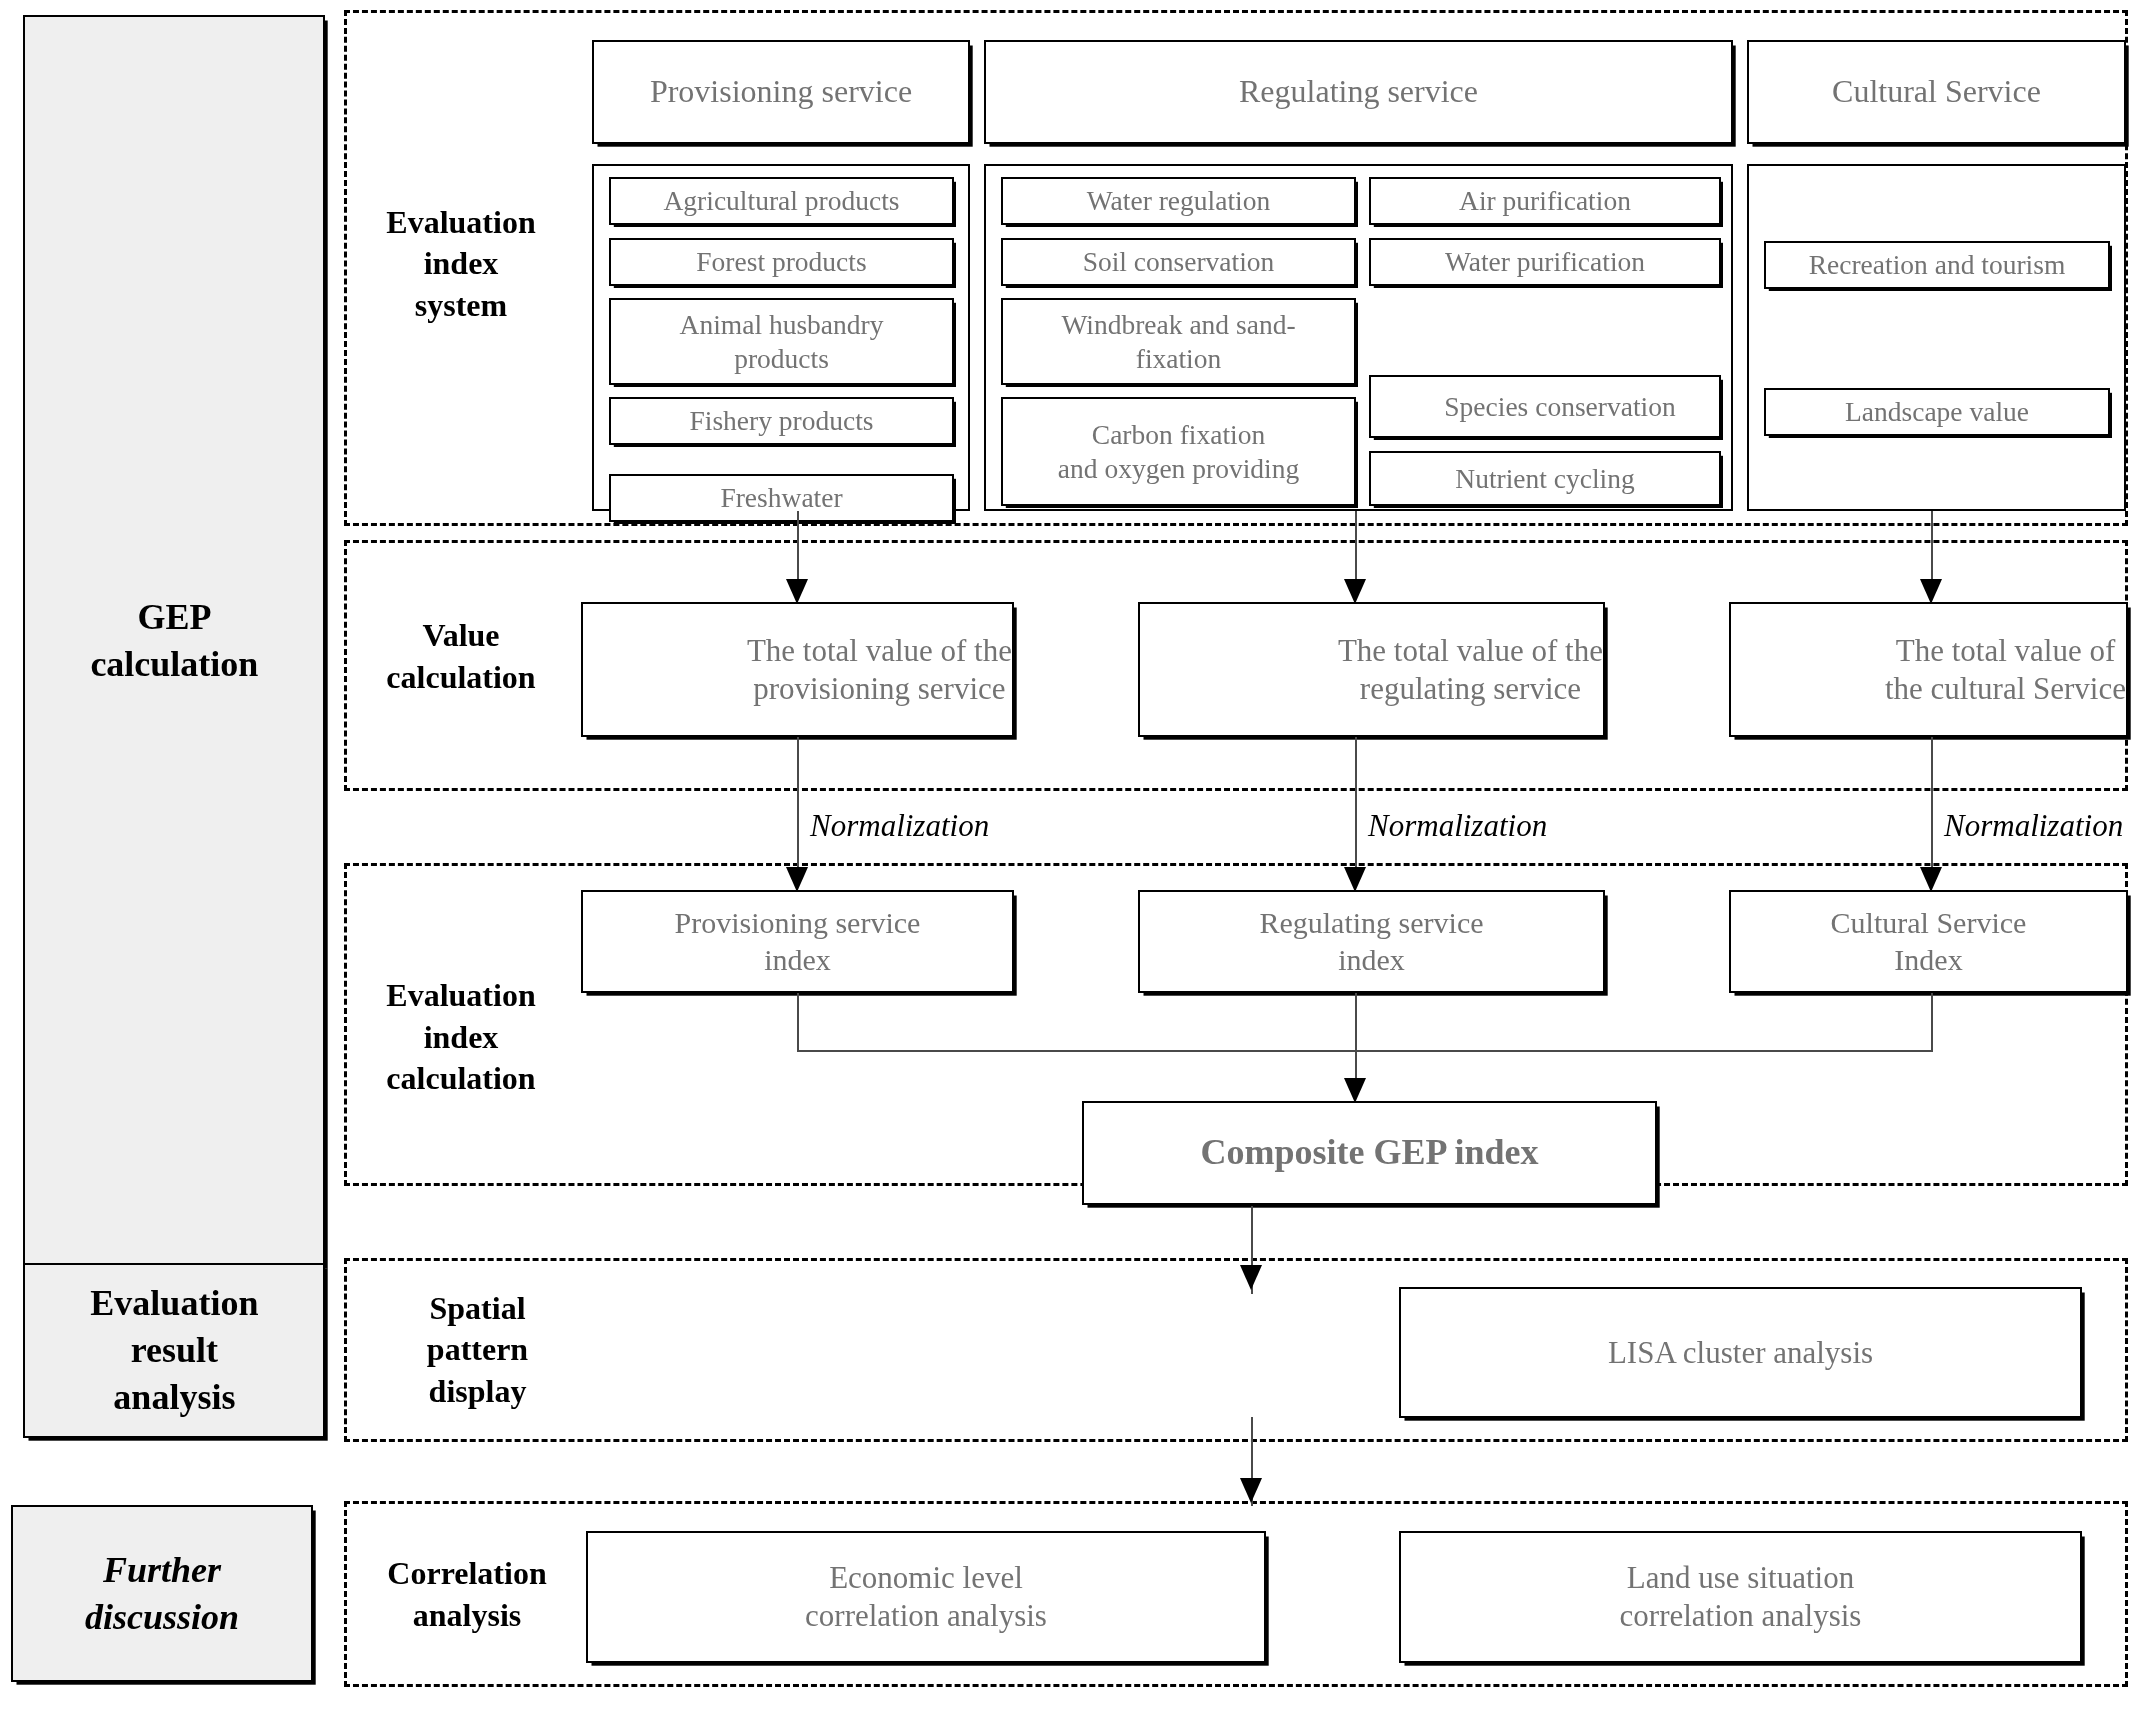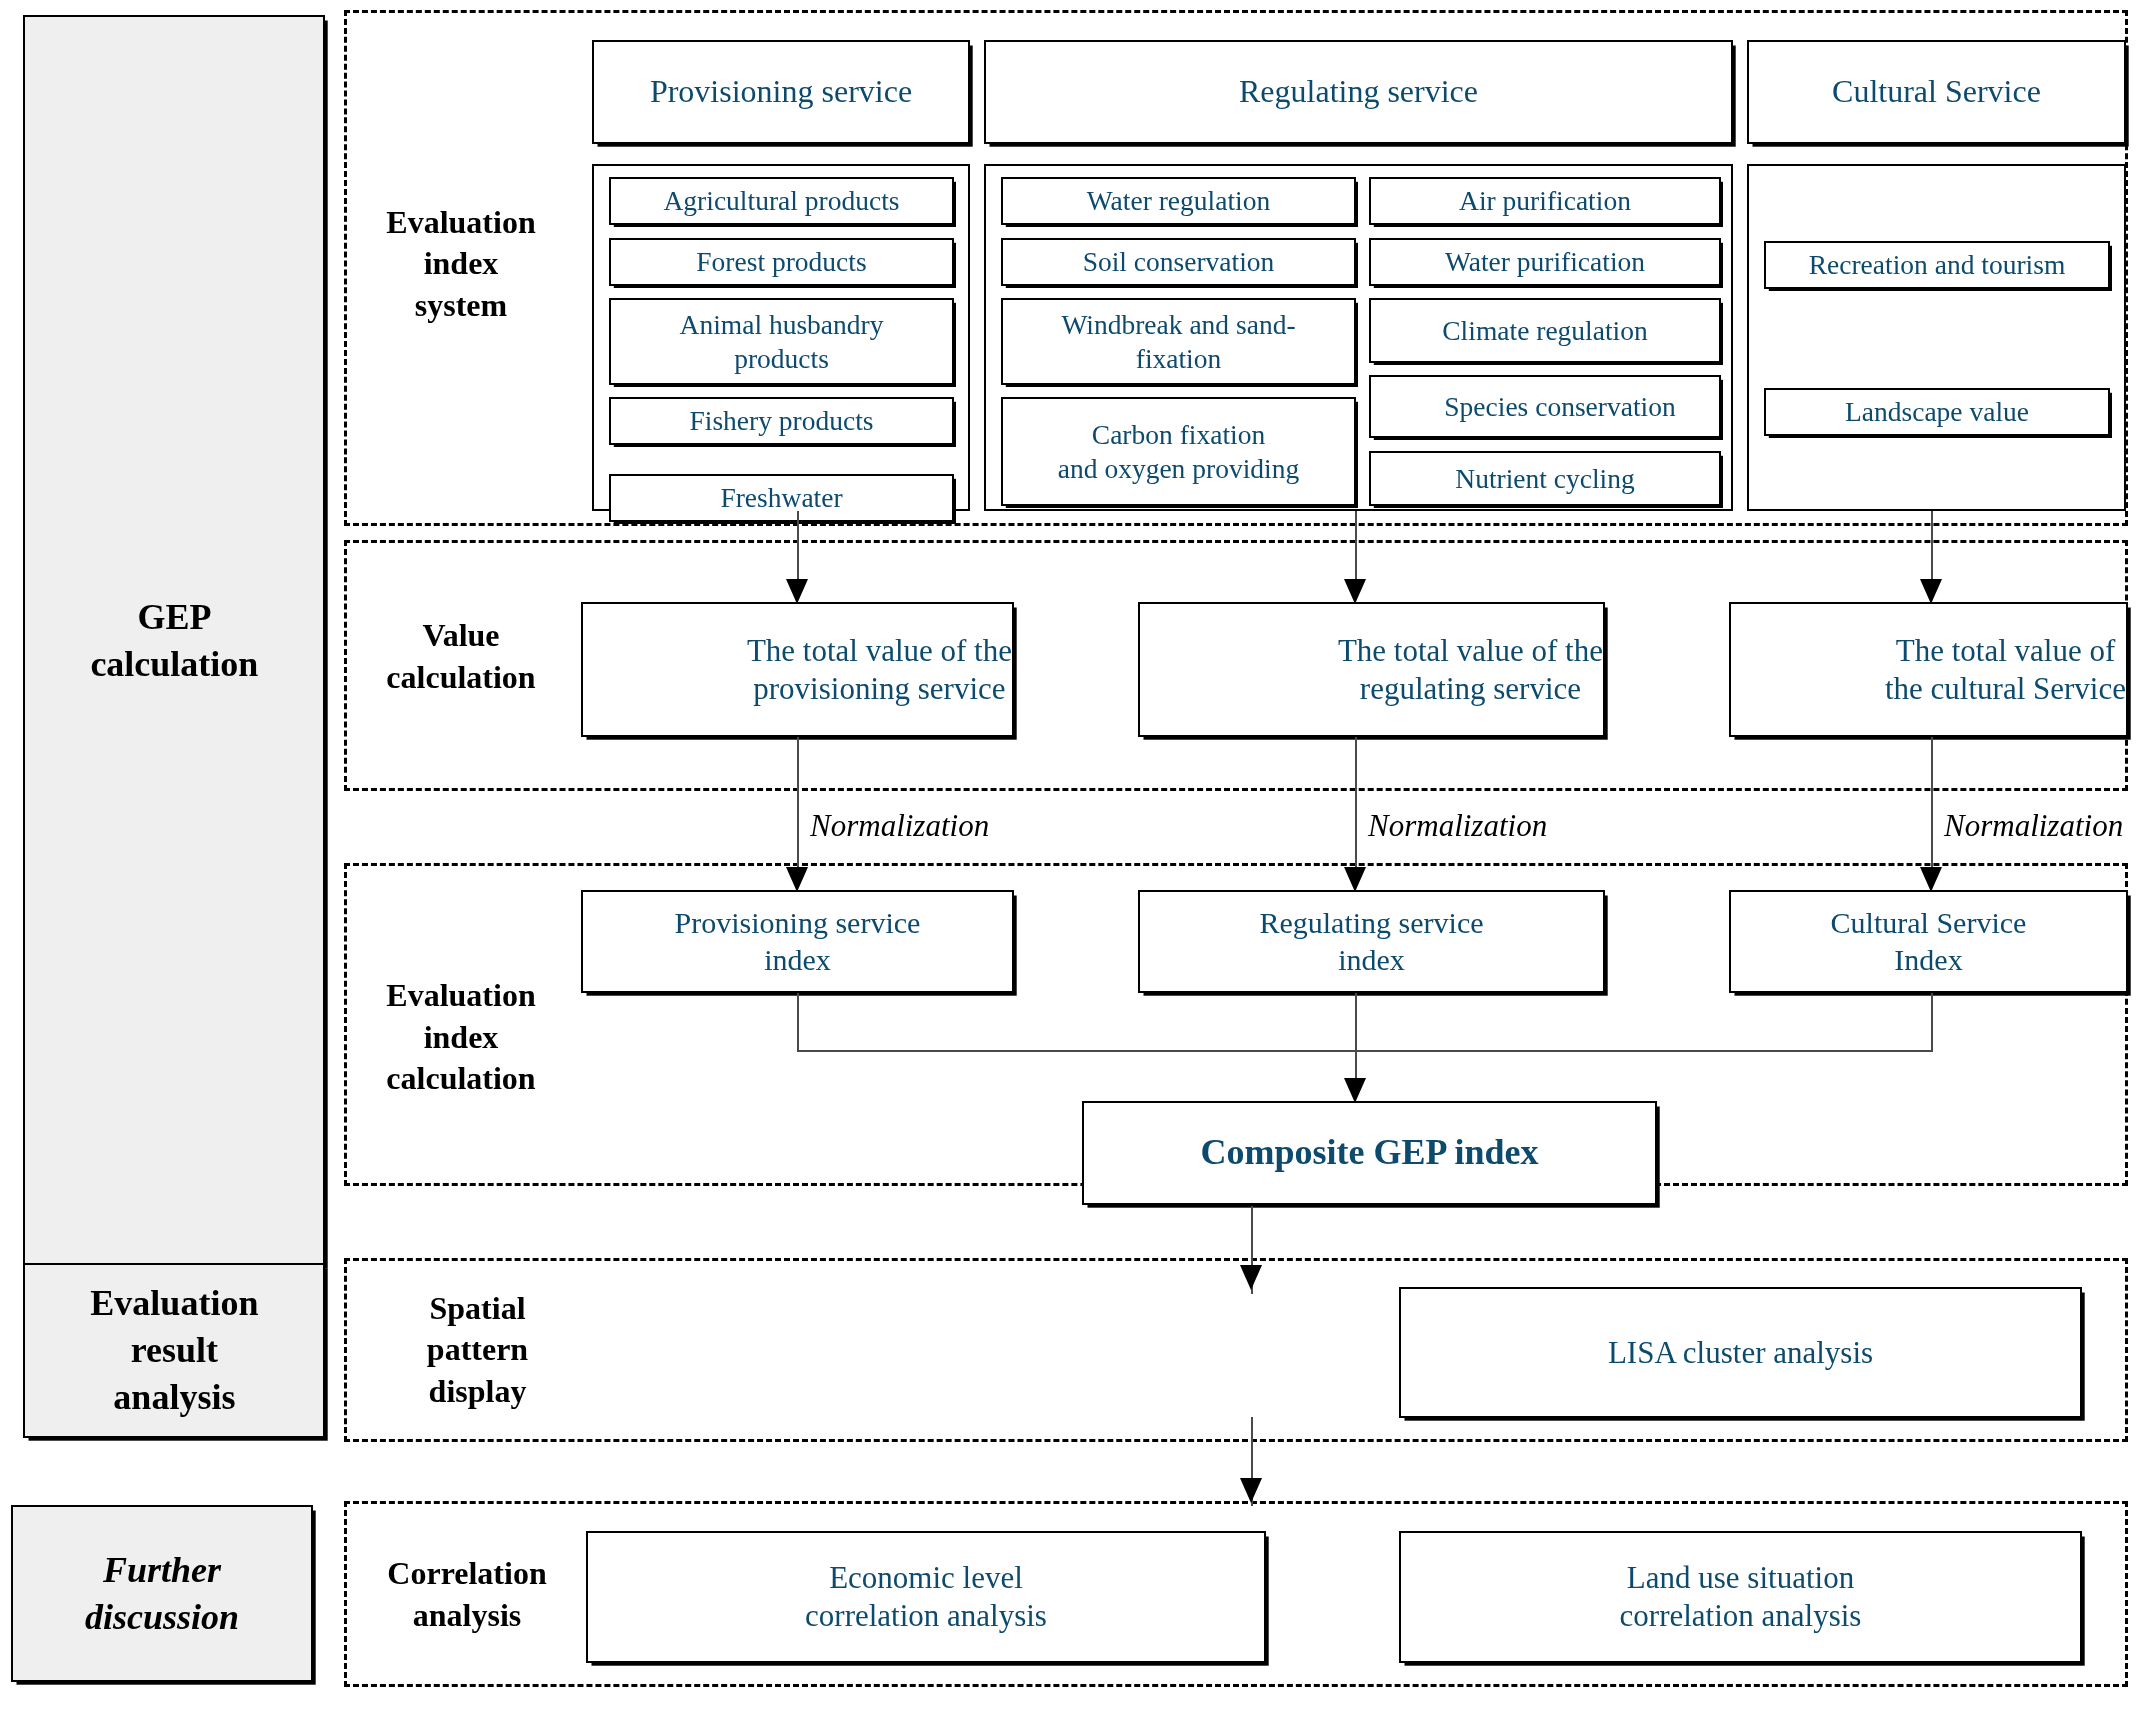--- a/index.html
+++ b/index.html
@@ -4,21 +4,21 @@
 <style>
   html,body{margin:0;padding:0;background:#fff;}
   body{font-family:"Liberation Serif","DejaVu Serif",serif;}
   #root{position:relative;width:2151px;height:1716px;background:#fff;overflow:hidden;}
 
   
   .box{
     position:absolute;box-sizing:border-box;
     background:#fff;border:2.7px solid #000;
     display:flex;align-items:center;justify-content:center;text-align:center;
-    line-height:1.22;color:#0c4a6e;
+    line-height:1.22;color:#737373;
     box-shadow:4.1px 4.1px 0 -1.4px #000;
   }
   .box.thin{border-width:2.1px;box-shadow:3.4px 3.4px 0 -1.4px #000;}
   .box.plain{box-shadow:none;}
 
   
   .dashed{
     position:absolute;box-sizing:border-box;
     border:3.4px dashed #000;background:transparent;
   }
@@ -167,23 +167,20 @@
     <span style="white-space: pre-line;">Carbon fixation
 and oxygen providing</span>
   </div>
 
   <div class="box thin t-item" style="left:1369px;top:177px;width:352px;height:48px;">
     <span>Air purification</span>
   </div>
   <div class="box thin t-item" style="left:1369px;top:238px;width:352px;height:48px;">
     <span>Water purification</span>
   </div>
-  <div class="box thin t-item" style="left:1369px;top:298px;width:352px;height:65px;">
-    <span>Climate  regulation</span>
-  </div>
   <div class="box thin t-item" style="left:1369px;top:375px;width:352px;height:63px;padding-left:30px;">
     <span>Species conservation</span>
   </div>
   <div class="box thin t-item" style="left:1369px;top:451px;width:352px;height:55px;">
     <span>Nutrient  cycling</span>
   </div>
 
   <div class="box thin t-item" style="left:1764px;top:241px;width:346px;height:48px;">
     <span>Recreation and tourism</span>
   </div>

